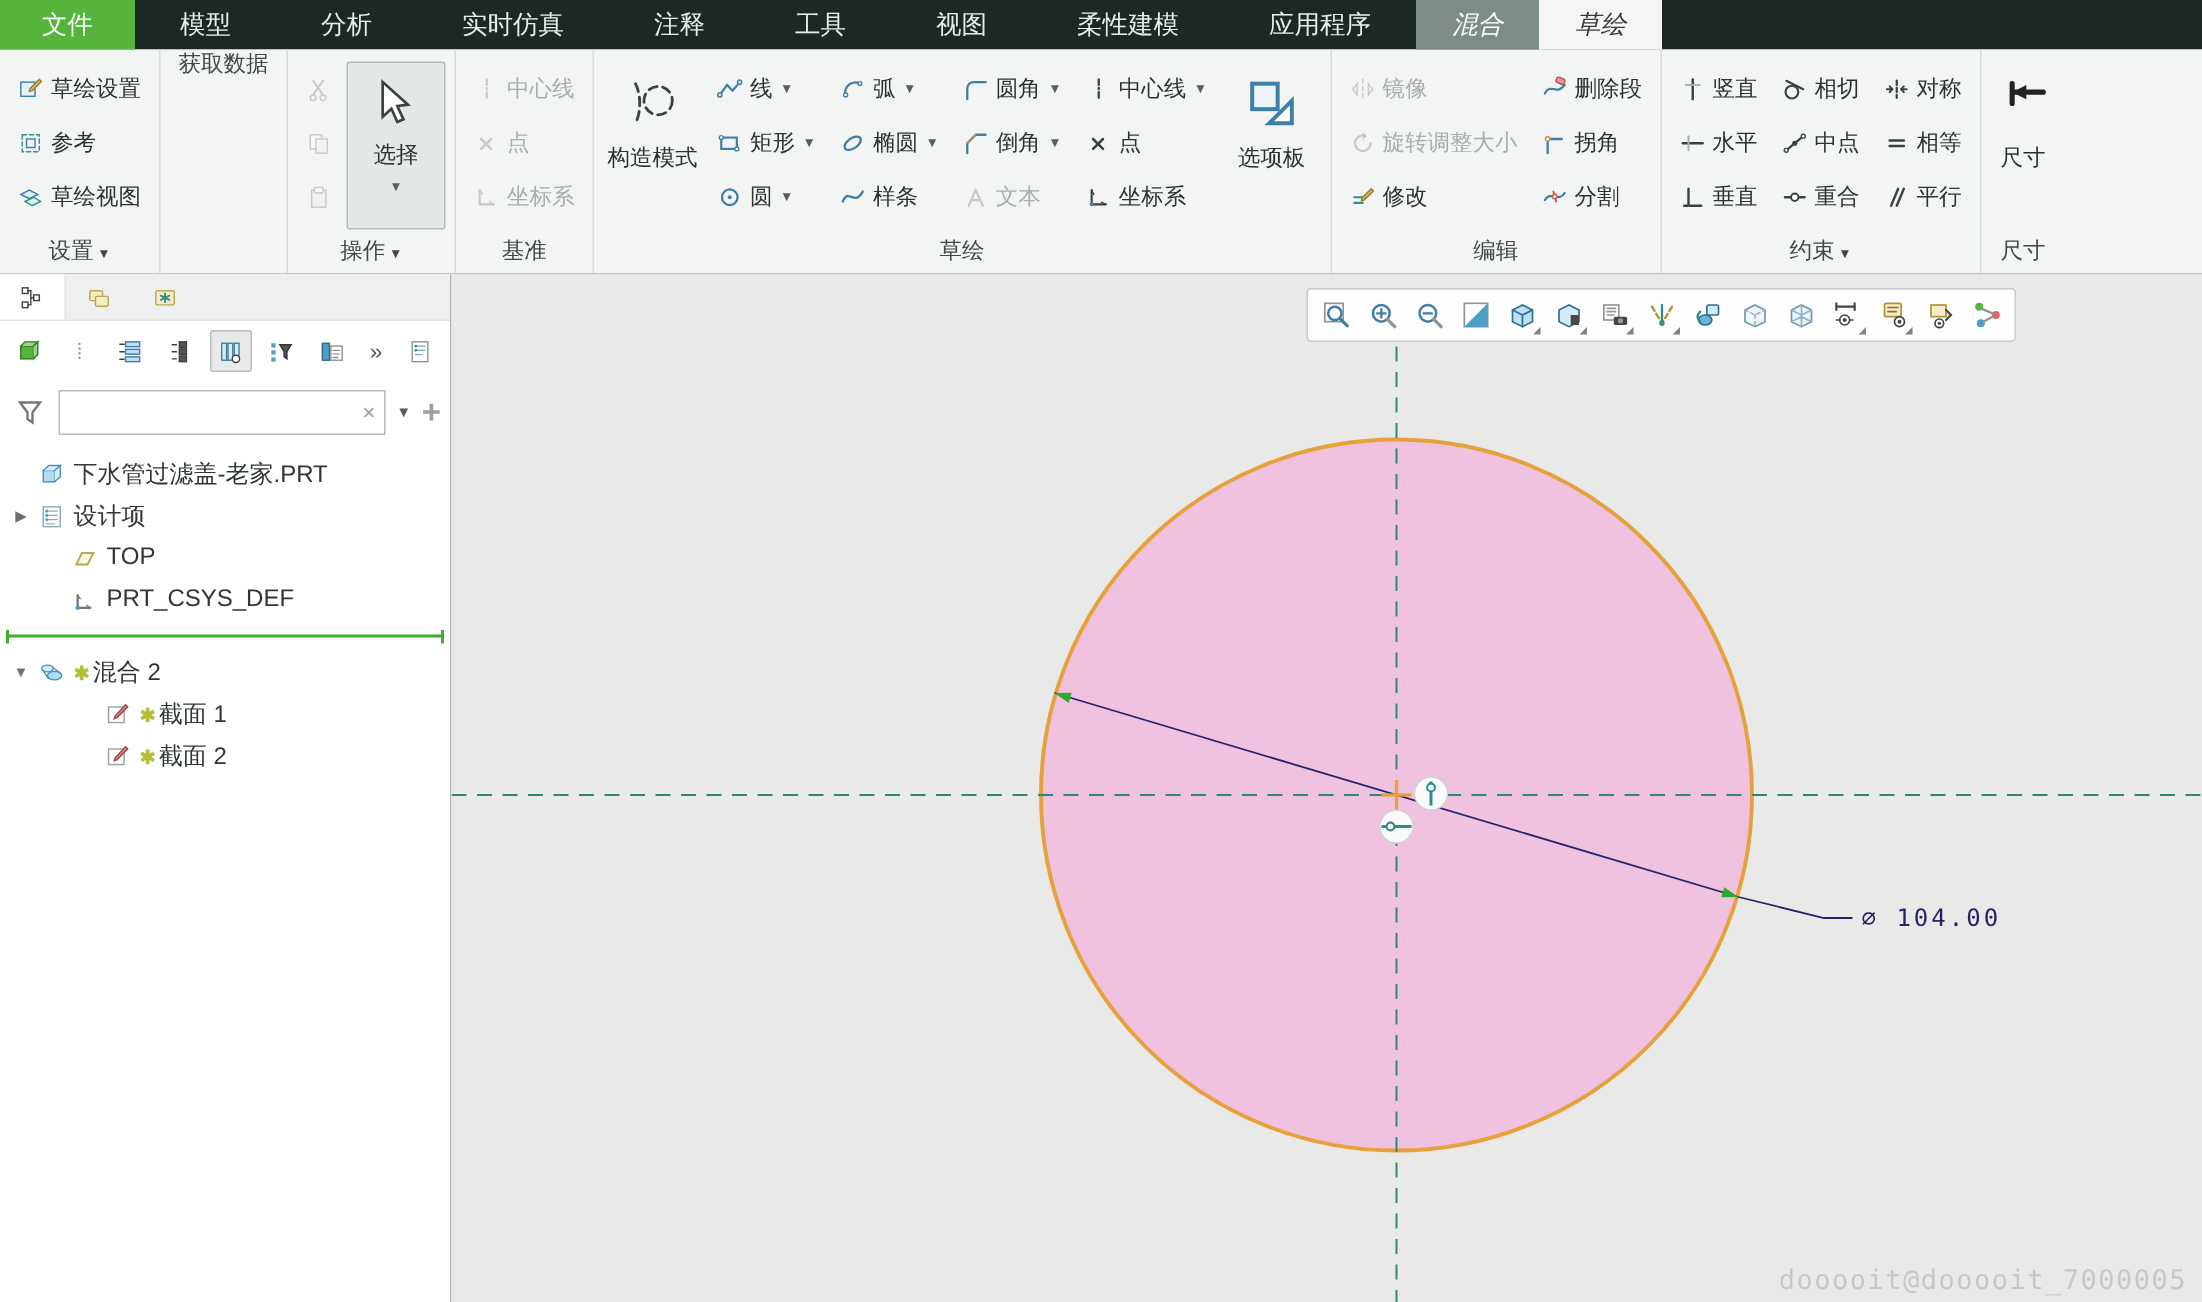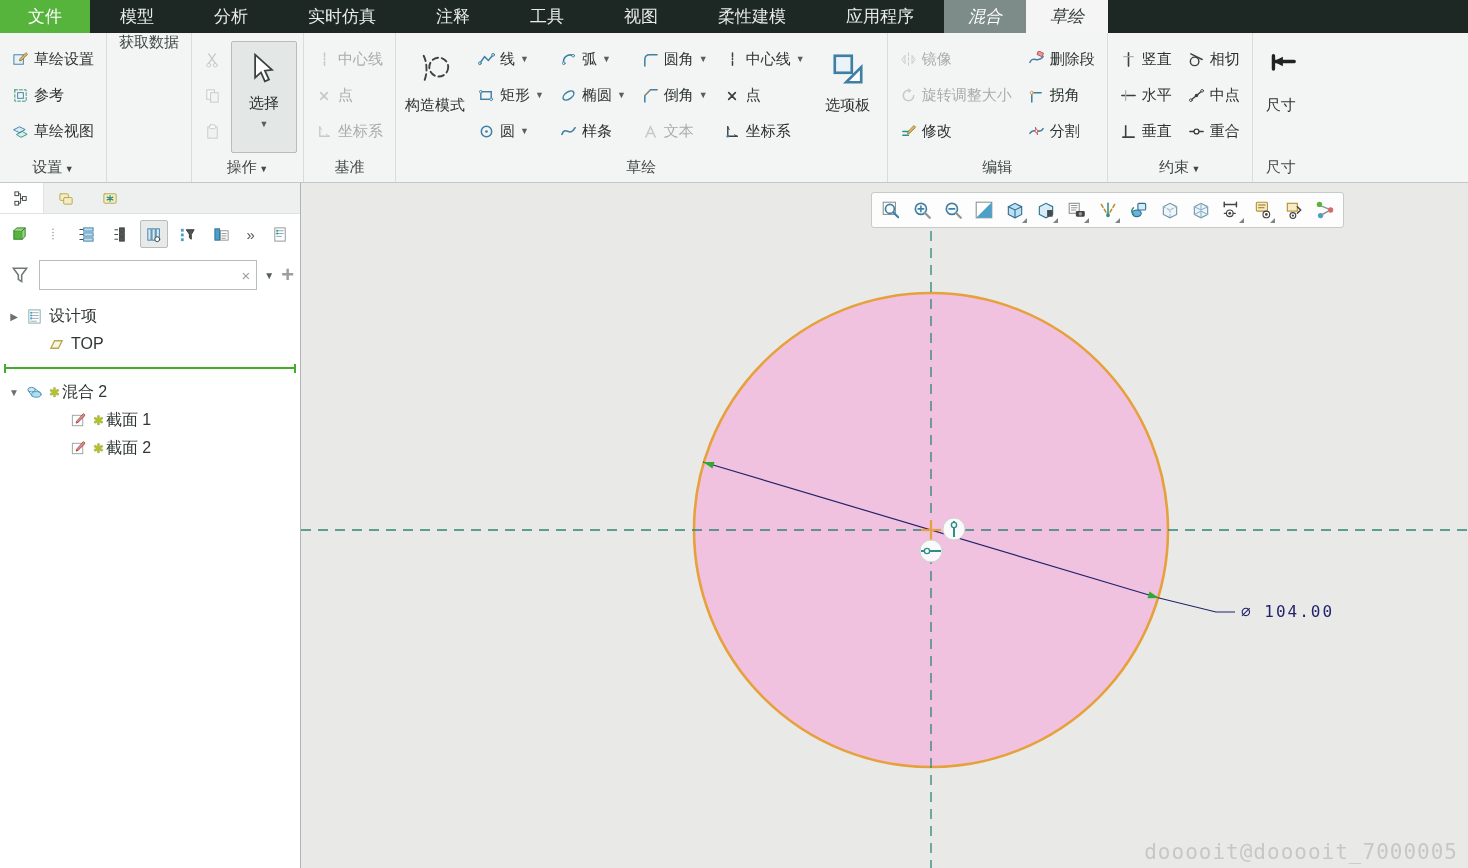--- a/index.html
+++ b/index.html
@@ -62,21 +62,21 @@
   
   .canvas { position:relative; width:1167px; height:685px; background:#e9eae7; overflow:hidden; }
   .gtoolbar { position:absolute; left:570px; top:9px; height:36px; background:#fcfdfc; border:1px solid #c6cac8; border-radius:3px; display:flex; align-items:center; padding:2px 4px; gap:2px; }
   .gbtn { width:29px; height:29px; display:flex; align-items:center; justify-content:center; border-radius:2px; position:relative; cursor:default; }
   .gbtn.corner::after { content:""; position:absolute; right:2px; bottom:2px; border-left:5px solid transparent; border-bottom:5px solid #7c8582; }
   .sketch-svg { position:absolute; left:0; top:0; }
   .centerline { stroke:#2c8577; stroke-width:1.3; stroke-dasharray:10 7; }
   .sketch-circle { fill:#f0c2e0; stroke:#e6a13c; stroke-width:2.6; }
   .dimline { stroke:#23236b; stroke-width:1.2; fill:none; }
   .dimtext { fill:#23236b; font-family:"DejaVu Sans Mono", monospace; font-size:16px; letter-spacing:2px; }
-  .watermark { position:absolute; right:10px; bottom:4px; font-family:"DejaVu Sans Mono", monospace; font-size:21px; color:#c6c8c7; letter-spacing:1px; }
+  .watermark { position:absolute; right:10px; bottom:4px; font-family:"DejaVu Sans Mono", monospace; font-size:18px; color:#c6c8c7; letter-spacing:1px; }
 </style>
 </head>
 <body>
 
 <div class="menubar" id="menubar">
     <div class="menutab file">文件</div>
     <div class="menutab">模型</div>
     <div class="menutab">分析</div>
     <div class="menutab">实时仿真</div>
     <div class="menutab">注释</div>
@@ -462,20 +462,47 @@
           <div class="sbtn">
             <span style="display: inline-flex; align-items: center;">
               <svg width="17" height="17" viewBox="0 0 18 18" fill="none" stroke-linecap="round">
                 <line x1="2" y1="9" x2="16" y2="9" stroke="#3a423f" stroke-width="1.6"></line>
                 <circle cx="9" cy="9" r="2.6" fill="#fff" stroke="#3a423f" stroke-width="1.4"></circle>
               </svg>
             </span>
             <span>重合</span>
           </div>
         </div>
+        <div class="smallcol">
+          <div class="sbtn">
+            <span style="display: inline-flex; align-items: center;">
+              <svg width="17" height="17" viewBox="0 0 18 18" fill="none" stroke-linecap="round">
+                <path d="M2 9 H6 M6 9 L4 7 M6 9 L4 11 M16 9 H12 M12 9 L14 7 M12 9 L14 11" stroke="#3a423f" stroke-width="1.4"></path>
+                <line x1="9" y1="3" x2="9" y2="15" stroke="#3a423f" stroke-width="1.6" stroke-dasharray="3 2"></line>
+              </svg>
+            </span>
+            <span>对称</span>
+          </div>
+          <div class="sbtn">
+            <span style="display: inline-flex; align-items: center;">
+              <svg width="17" height="17" viewBox="0 0 18 18" fill="none" stroke-linecap="round">
+                <path d="M4 7 H14 M4 11 H14" stroke="#3a423f" stroke-width="1.8"></path>
+              </svg>
+            </span>
+            <span>相等</span>
+          </div>
+          <div class="sbtn">
+            <span style="display: inline-flex; align-items: center;">
+              <svg width="17" height="17" viewBox="0 0 18 18" fill="none" stroke-linecap="round">
+                <path d="M5 15 L10 3 M9 15 L14 3" stroke="#3a423f" stroke-width="1.7"></path>
+              </svg>
+            </span>
+            <span>平行</span>
+          </div>
+        </div>
       </div>
       <div class="rgroup-label"><span>约束</span><span class="arrow" style="font-size: 9px;"> ▼</span></div>
     </div>
     <div class="rgroup clipped">
       <div class="rgroup-content">
         <div class="bigbtn">
           <span style="display: inline-flex; align-items: center;">
             <svg width="34" height="34" viewBox="0 0 18 18" fill="none" stroke-linecap="round">
               <path d="M16 5 H5 M5 2 V9" stroke="#222" stroke-width="1.8"></path>
               <path d="M5 5 L10 2.5 L10 7.5 Z" fill="#222"></path>
@@ -608,40 +635,61 @@
         </span>
       <div class="filter-input">
         <input placeholder="" style="">
         <span class="filter-clear">×</span>
       </div>
       <span class="drop-arrow">▼</span>
       <span class="plus">+</span>
     </div>
     <div class="tree" id="tree">
         <div class="trow" style="padding-left: 8px;">
+          <span class="expander"></span>
+          <span style="display: inline-flex; align-items: center;">
+            <svg width="17" height="17" viewBox="0 0 18 18" fill="none" stroke-linecap="round">
+              <rect x="3" y="6" width="8" height="8" fill="#aee0f2" stroke="#4a90b8"></rect>
+              <path d="M3 6 L7 2.5 L15 2.5 L11 6 M11 6 L15 2.5 L15 10.5 L11 14" fill="#d5effa" stroke="#4a90b8"></path>
+            </svg>
+          </span>
+          <span>下水管过滤盖-老家.PRT</span>
+        </div>
+        <div class="trow" style="padding-left: 8px;">
           <span class="expander">▶</span>
           <span style="display: inline-flex; align-items: center;">
             <svg width="17" height="17" viewBox="0 0 18 18" fill="none" stroke-linecap="round">
               <rect x="3" y="2" width="12" height="14" fill="#fff" stroke="#8aa"></rect>
               <path d="M5 5 H13 M5 8 H13 M5 11 H13 M5 14 H11" stroke="#9ab"></path>
               <circle cx="5.5" cy="5" r="1.1" fill="#4aa0c8"></circle>
               <circle cx="5.5" cy="8" r="1.1" fill="#4aa0c8"></circle>
               <circle cx="5.5" cy="11" r="1.1" fill="#4aa0c8"></circle>
             </svg>
           </span>
           <span>设计项</span>
         </div>
         <div class="trow" style="padding-left: 30px;">
           <span class="expander"></span>
           <span style="display: inline-flex; align-items: center;">
             <svg width="17" height="17" viewBox="0 0 18 18" fill="none" stroke-linecap="round">
               <path d="M3 13 L7 5 L15 5 L11 13 Z" stroke="#b9a84d" fill="#faf6e2" stroke-width="1.4"></path>
             </svg>
           </span>
           <span>TOP</span>
+        </div>
+        <div class="trow" style="padding-left: 30px;">
+          <span class="expander"></span>
+          <span style="display: inline-flex; align-items: center;">
+            <svg width="17" height="17" viewBox="0 0 18 18" fill="none" stroke-linecap="round">
+              <path d="M4 14 H13 M4 14 V5" stroke="#777" stroke-width="1.6"></path>
+              <path d="M13 14 L10.5 12.5 M4 5 L5.8 7.5" stroke="#777"></path>
+              <circle cx="4" cy="14" r="1.5" fill="#4a90b8"></circle>
+            </svg>
+          </span>
+          <span>PRT_CSYS_DEF</span>
         </div>
         <div class="insertion">
           <div class="bar"></div>
         </div>
         <div class="trow" style="padding-left: 8px;">
           <span class="expander">▼</span>
           <span style="display: inline-flex; align-items: center;">
             <svg width="17" height="17" viewBox="0 0 18 18" fill="none" stroke-linecap="round">
               <ellipse cx="6" cy="6" rx="4" ry="2.4" fill="#cfe9f5" stroke="#4a90b8"></ellipse>
               <ellipse cx="11" cy="11" rx="5" ry="3" fill="#aee0f2" stroke="#4a90b8"></ellipse>

